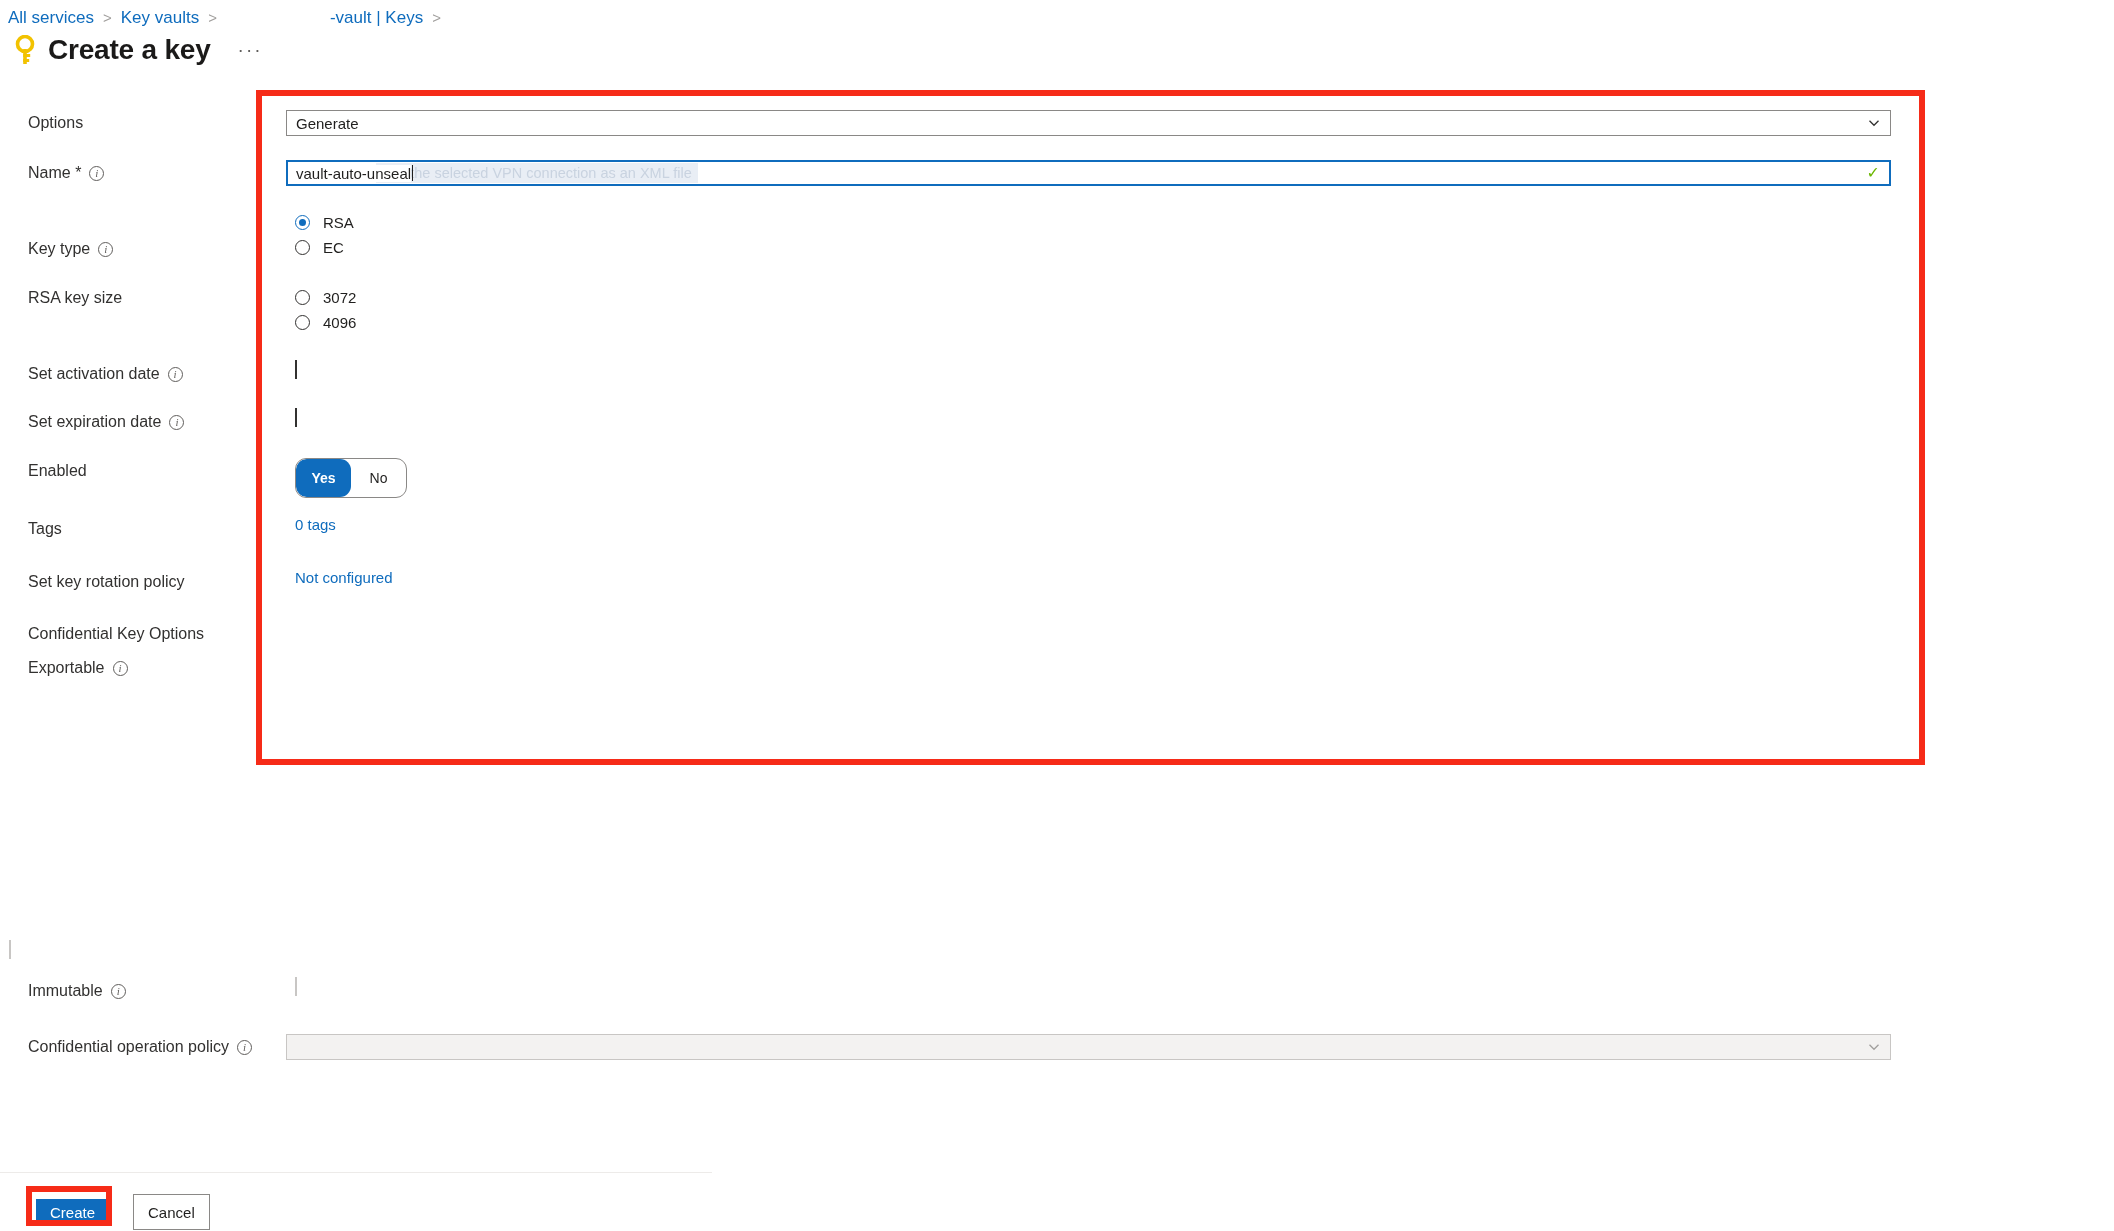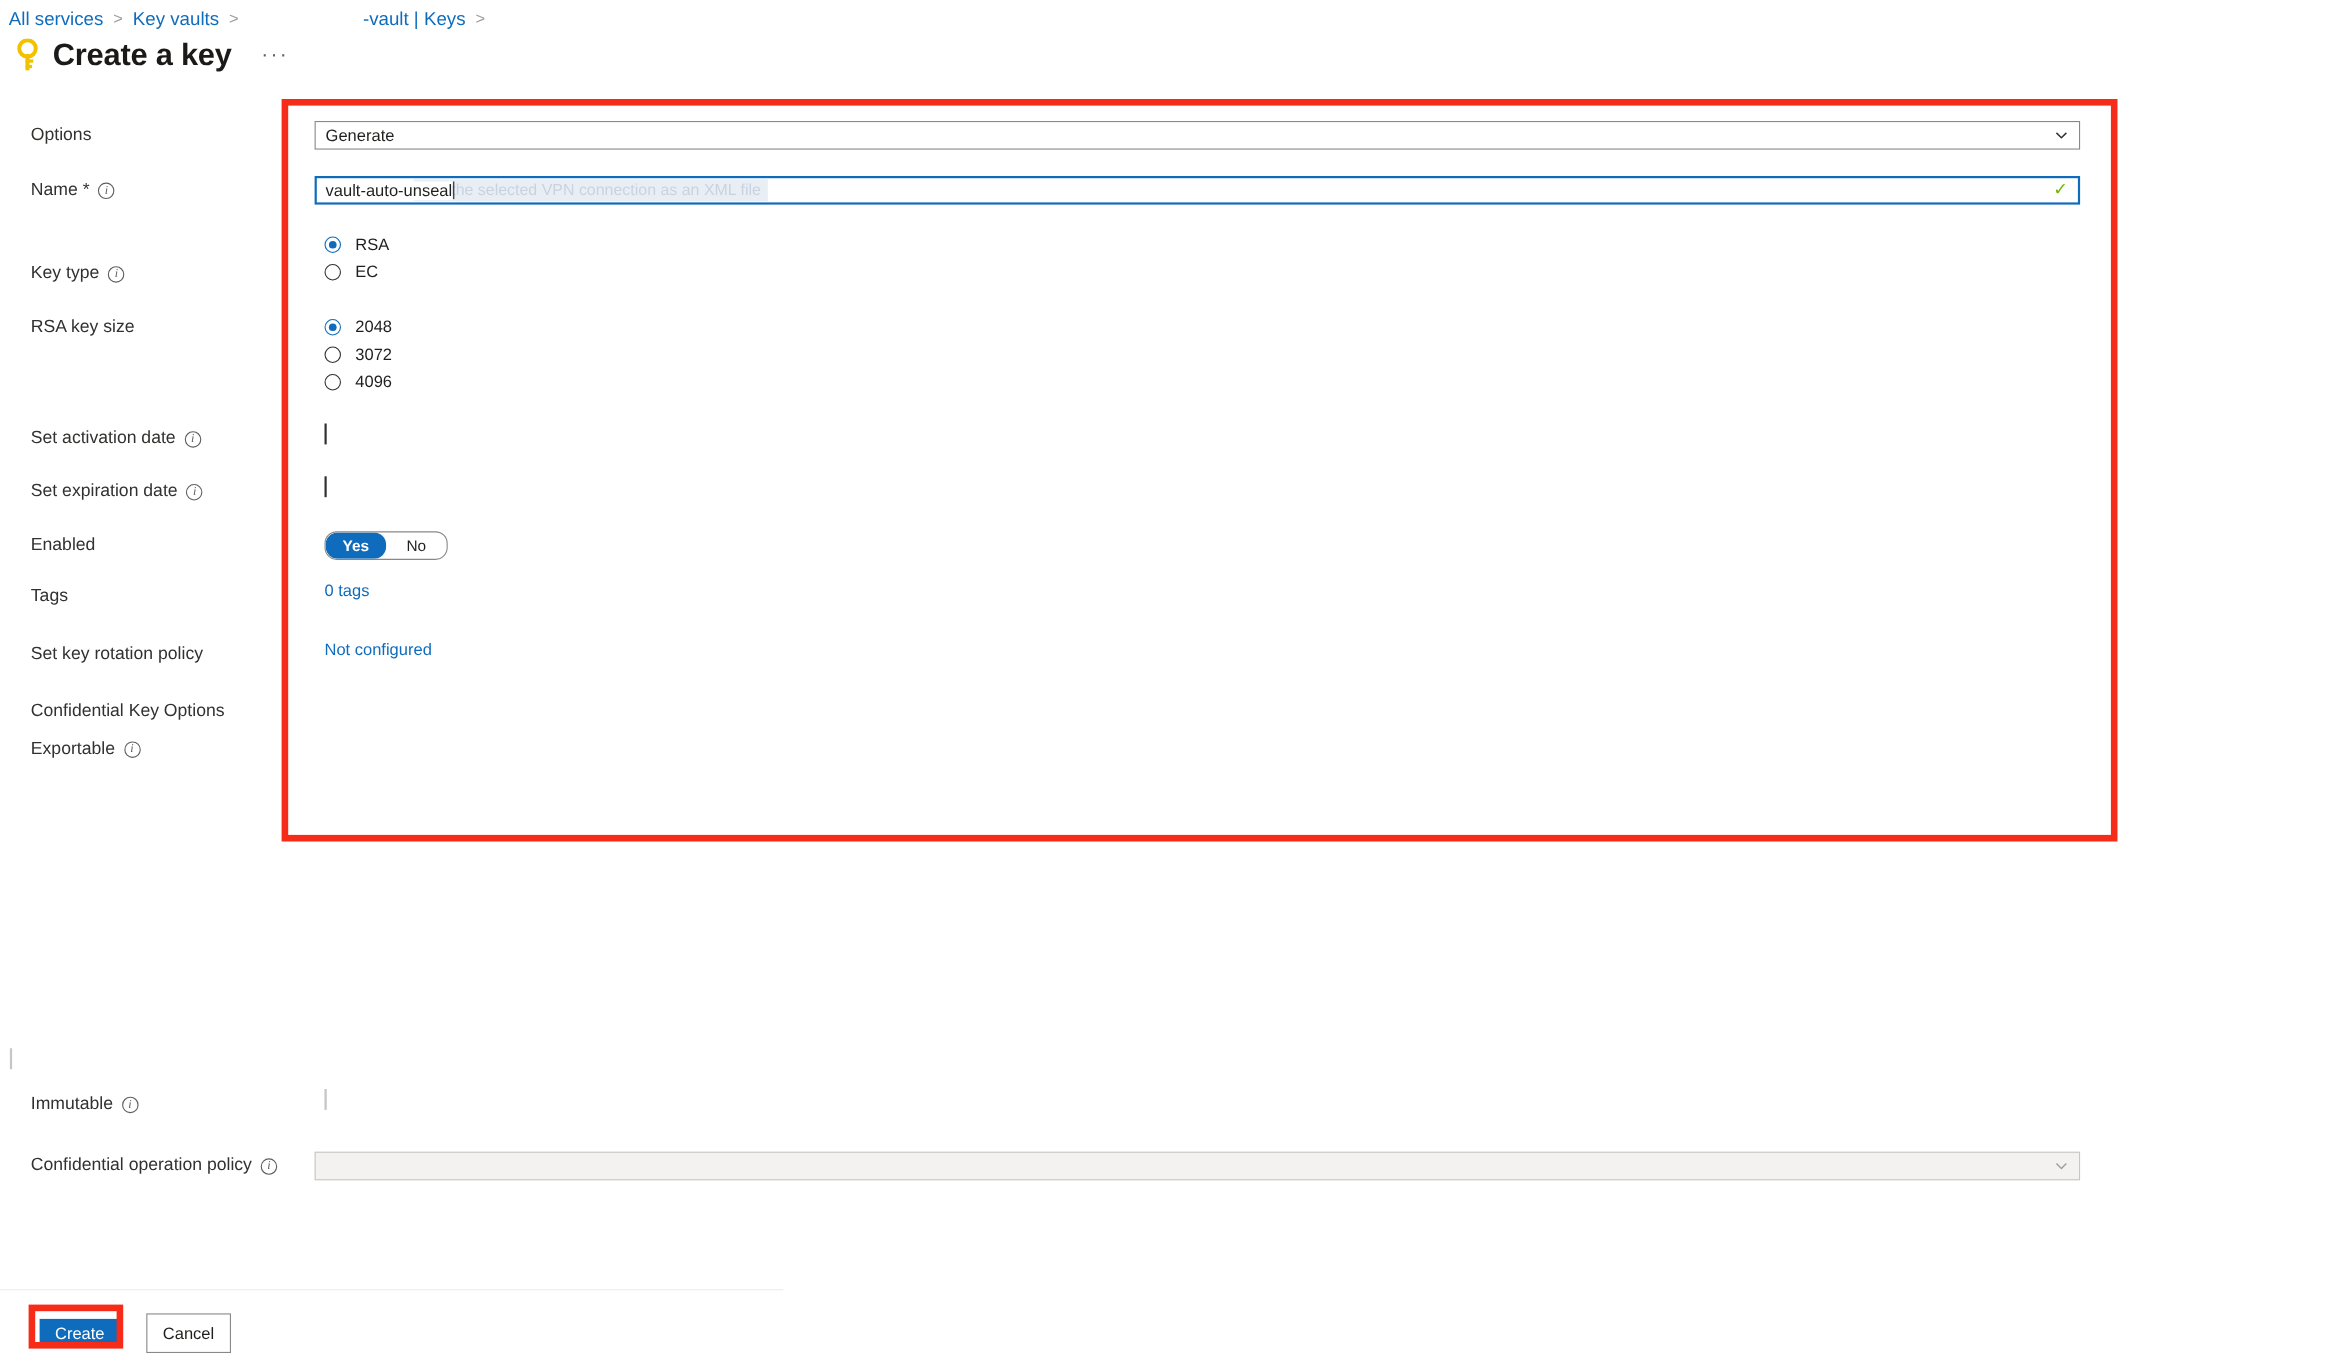--- a/index.html
+++ b/index.html
@@ -126,21 +126,21 @@
   
   .checkbox {
     width: 17px; height: 17px; border: 1.5px solid #323130;
     background: #ffffff; margin-left: 9px; cursor: pointer;
   }
   .checkbox.disabled { border: 1px solid #c8c6c4; background: #f3f2f1; cursor: default; }
 
   
   .toggle {
     margin-left: 9px;
-    width: 112px; height: 26px; border-radius: 11px;
+    width: 112px; height: 40px; border-radius: 11px;
     border: 1px solid #8a8886; background: #ffffff;
     display: flex; align-items: flex-end; cursor: pointer; overflow: hidden;
   }
   .toggle-opt {
     flex: 1 1 50%; height: 100%;
     display: flex; align-items: center; justify-content: center;
     font-size: 14px; color: #201f1e;
   }
   .toggle-opt.active {
     background: #0f6cbd; color: #ffffff; border-radius: 11px;
@@ -260,24 +260,20 @@
         </div>
       </div>
     </div>
 
     <div class="row" style="margin-top:25px;">
       <div class="label-col">
         <span class="lbl">RSA key size</span>
       </div>
       <div class="field-col">
         <div class="radio-item">
-          <span class="radio checked"></span>
-          <span class="radio-label">2048</span>
-        </div>
-        <div class="radio-item">
           <span class="radio"></span>
           <span class="radio-label">3072</span>
         </div>
         <div class="radio-item">
           <span class="radio"></span>
           <span class="radio-label">4096</span>
         </div>
       </div>
     </div>
 

